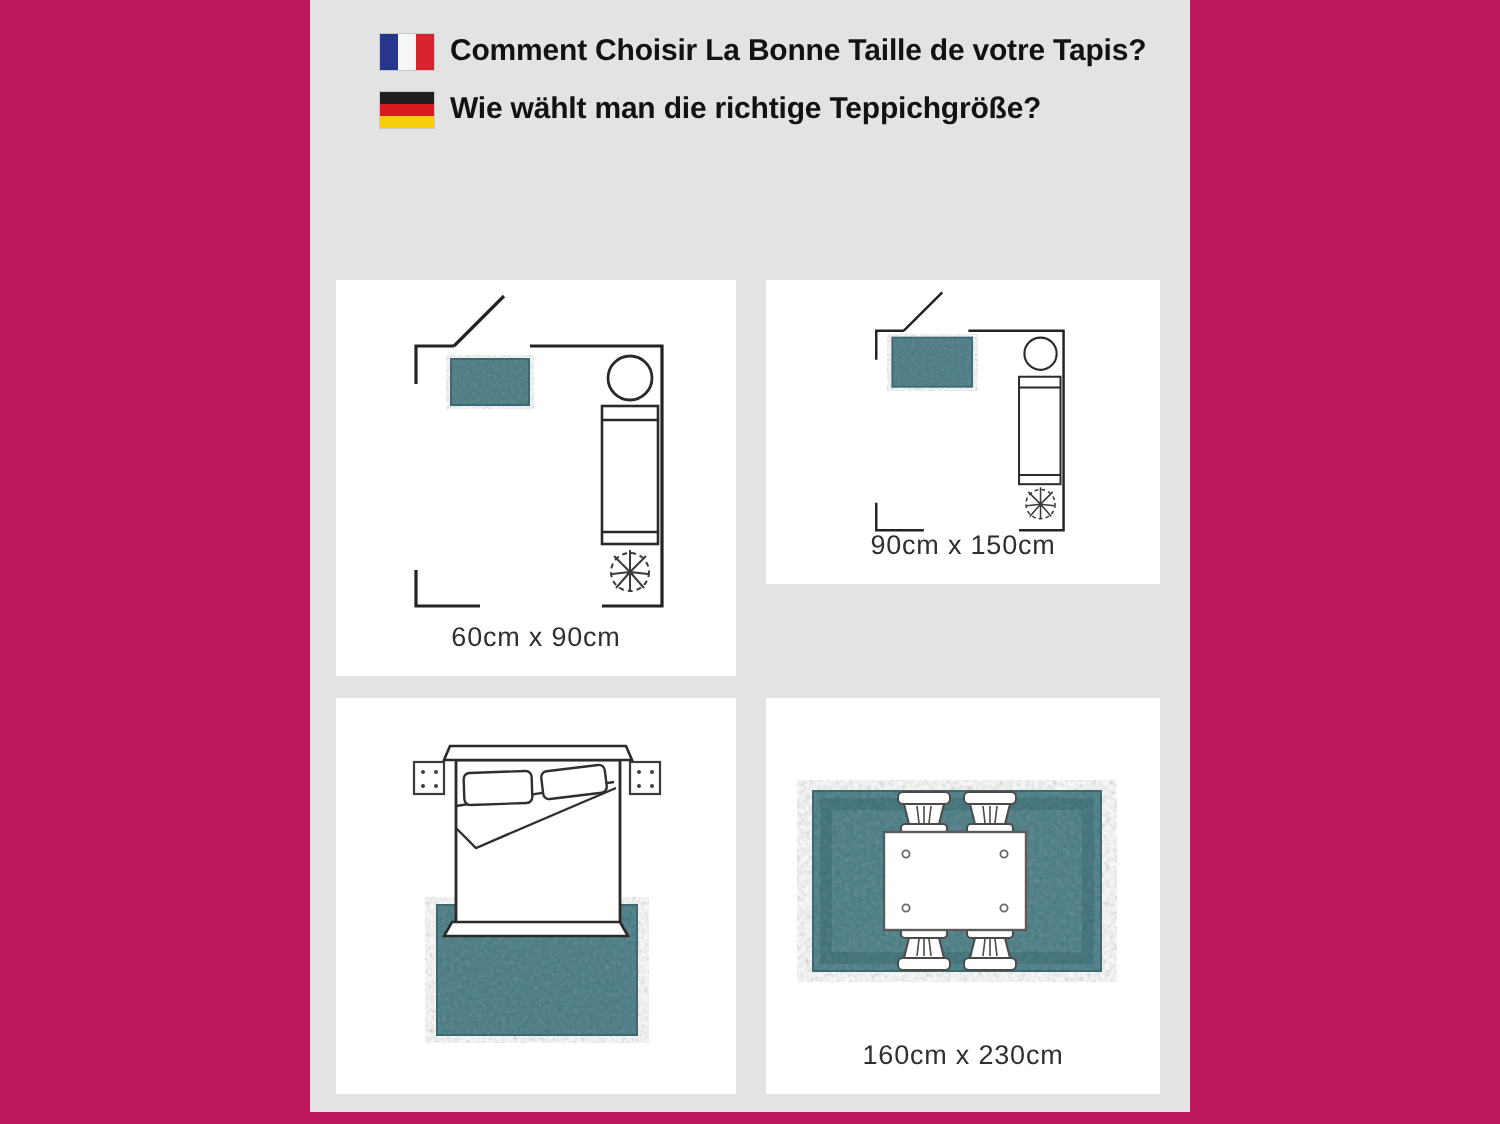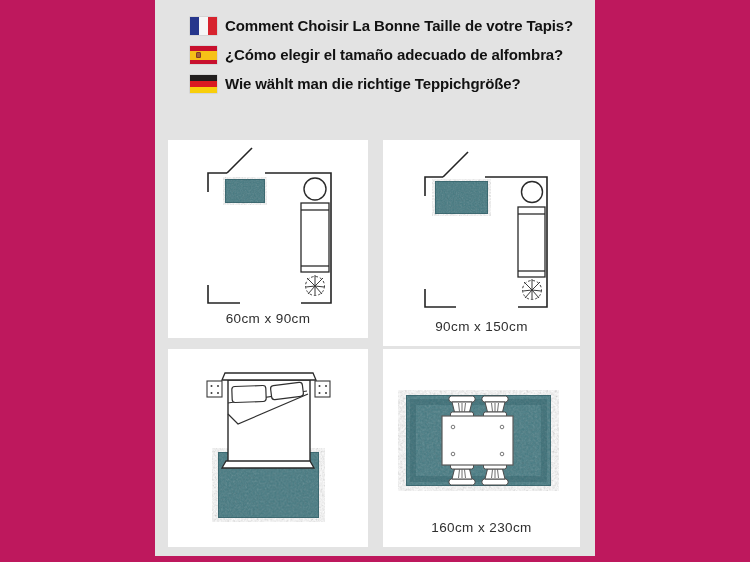--- a/index.html
+++ b/index.html
@@ -39,21 +39,21 @@
   .de .s2{width:27px;height:6px;background:#da1a21;}
   .de .s3{width:27px;height:6px;background:#f8ce0b;}
   .lang-text{
     font-size:15px;font-weight:700;color:#121212;letter-spacing:-0.1px;
     white-space:nowrap;line-height:18px;
   }
   
   .panel{position:absolute;background:#ffffff;}
   .panel svg{position:absolute;left:0;top:0;width:100%;height:100%;}
   .p1{left:13px;top:140px;width:200px;height:198px;}
-  .p2{left:228px;top:140px;width:197px;height:206px;}
+  .p2{left:228px;top:140px;width:197px;height:152px;}
   .p3{left:13px;top:349px;width:200px;height:198px;}
   .p4{left:228px;top:349px;width:197px;height:198px;}
   .size-label{
     position:absolute;left:0;right:0;bottom:11px;text-align:center;
     font-size:13.5px;color:#2f2f2f;letter-spacing:0.4px;line-height:16px;
   }
 </style>
 </head>
 <body>
 
@@ -64,30 +64,20 @@
 
       <div class="lang-row">
         <span class="flag vertical fr">
           <span class="s1"></span>
             <span class="s2"></span>
             <span class="s3"></span>
         </span>
         <span class="lang-text">Comment Choisir La Bonne Taille de votre Tapis?</span>
       </div>
 
-      <div class="lang-row">
-        <span class="flag horizontal es">
-          <span class="s1"></span>
-            <span class="s2">
-              <span class="es-emblem"></span>
-            </span>
-            <span class="s3"></span>
-        </span>
-        <span class="lang-text">¿Cómo elegir el tamaño adecuado de alfombra?</span>
-      </div>
 
 
       <div class="lang-row">
         <span class="flag horizontal de">
           <span class="s1"></span>
             <span class="s2"></span>
             <span class="s3"></span>
         </span>
         <span class="lang-text">Wie wählt man die richtige Teppichgröße?</span>
       </div>

